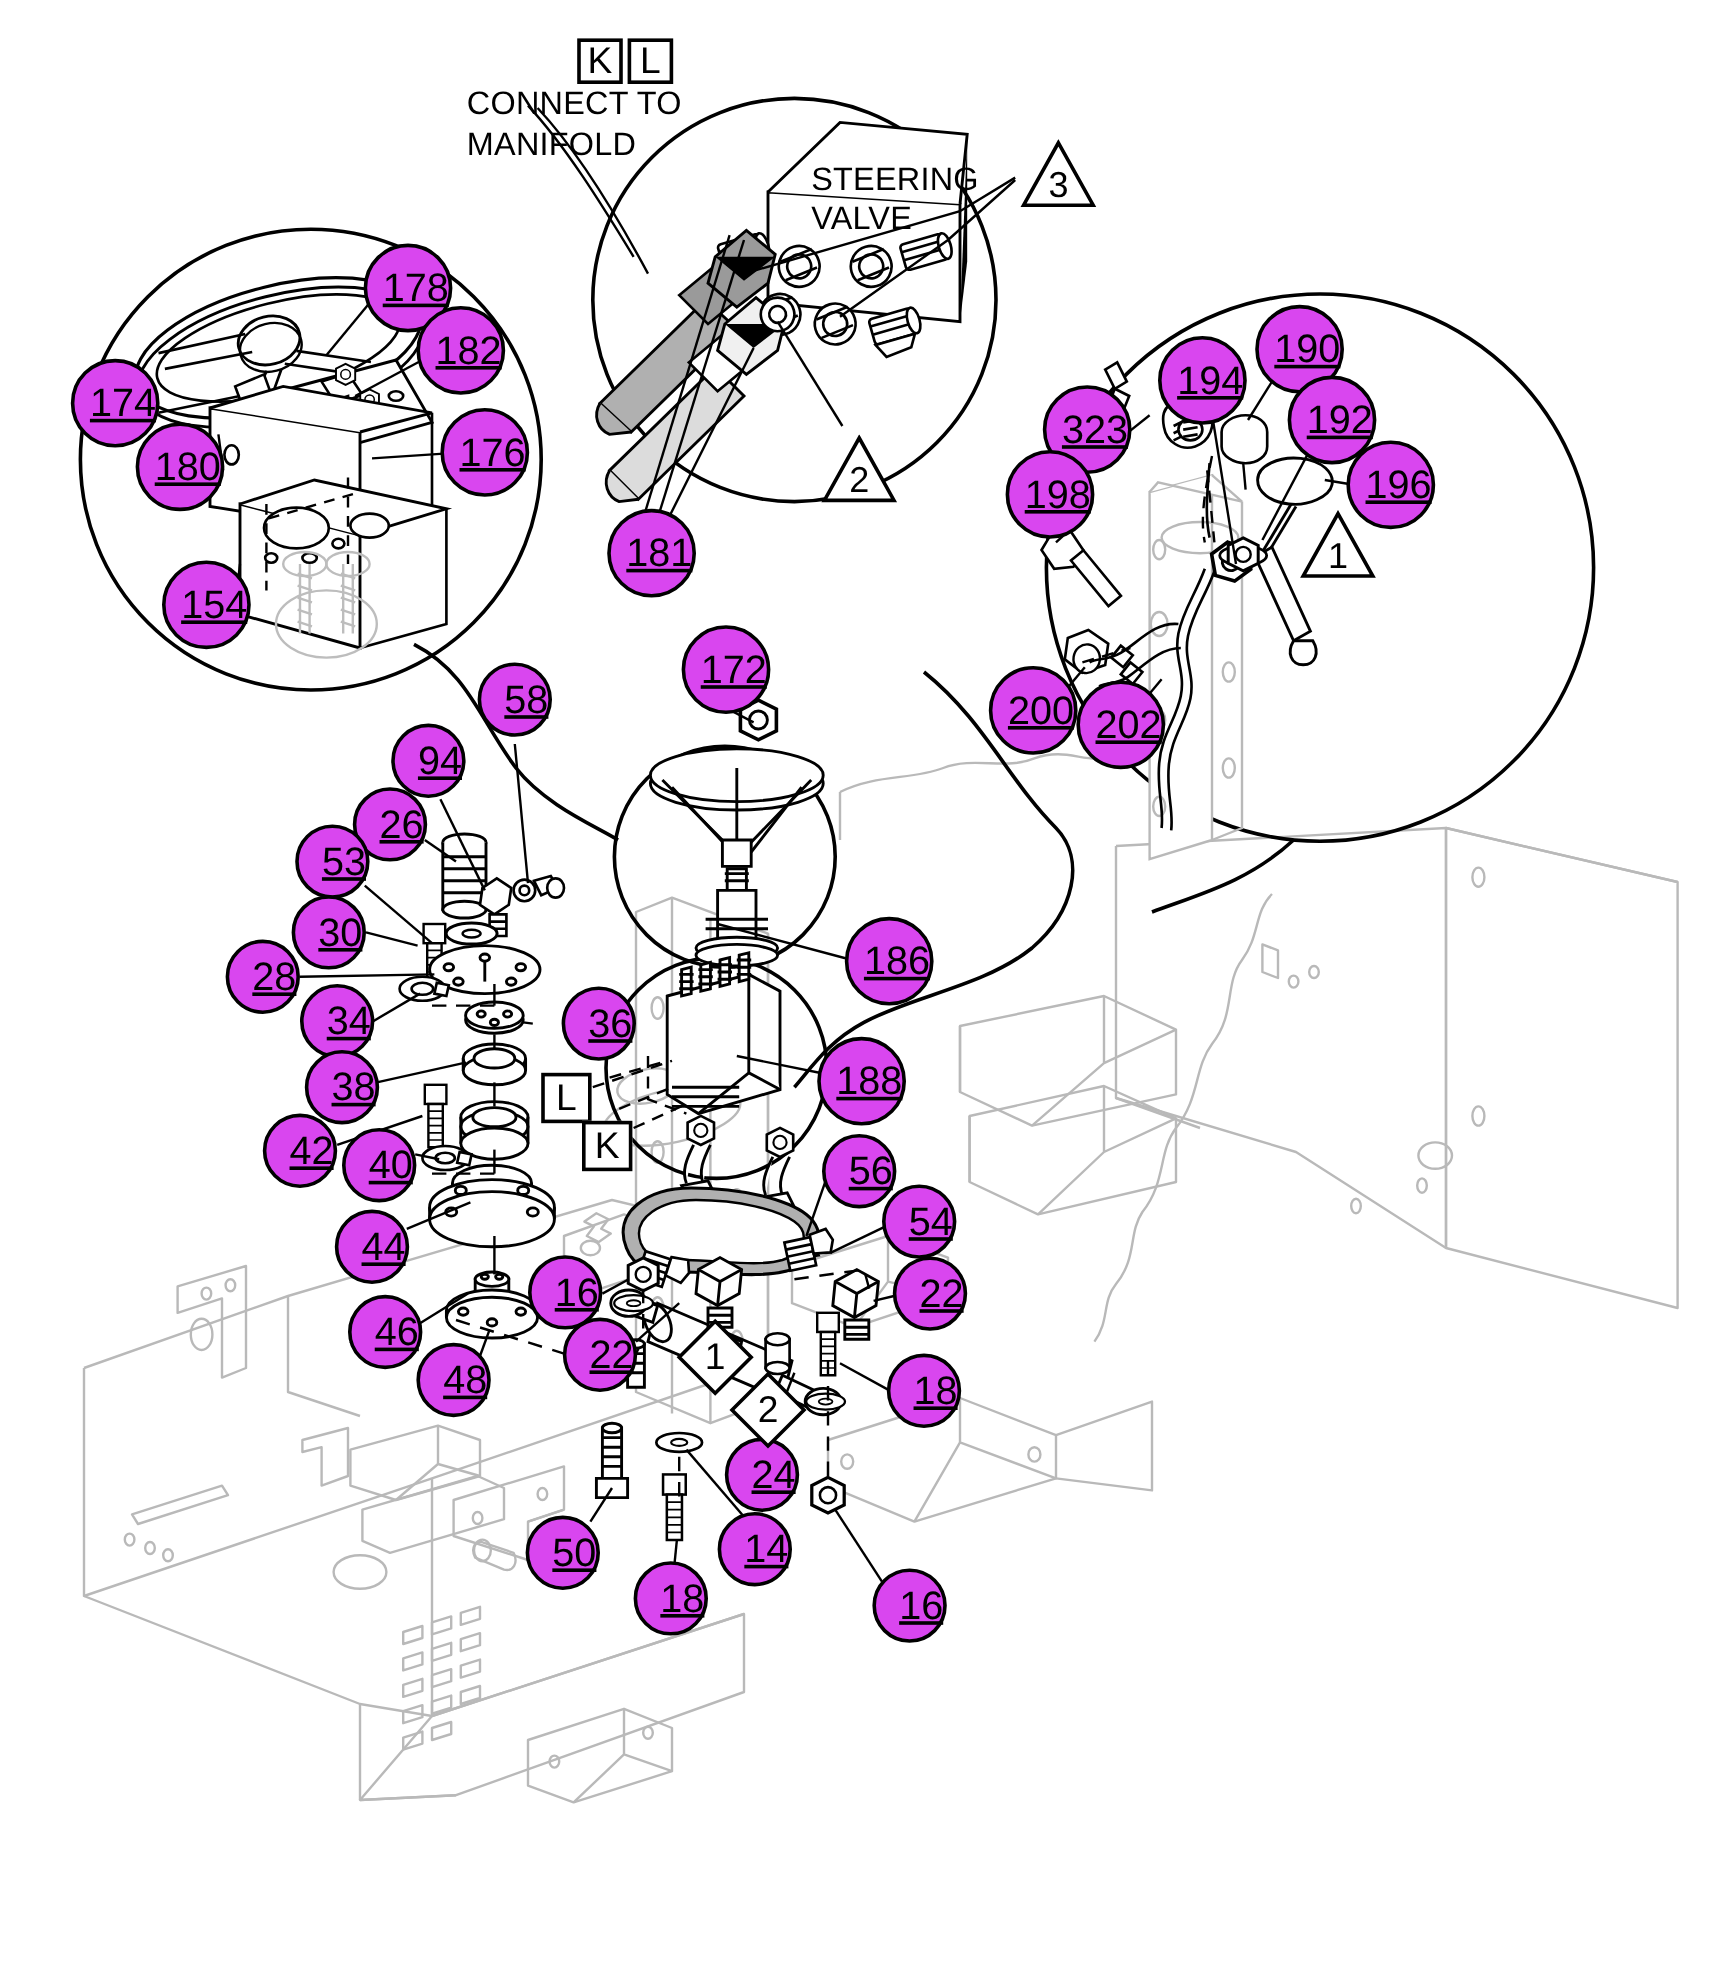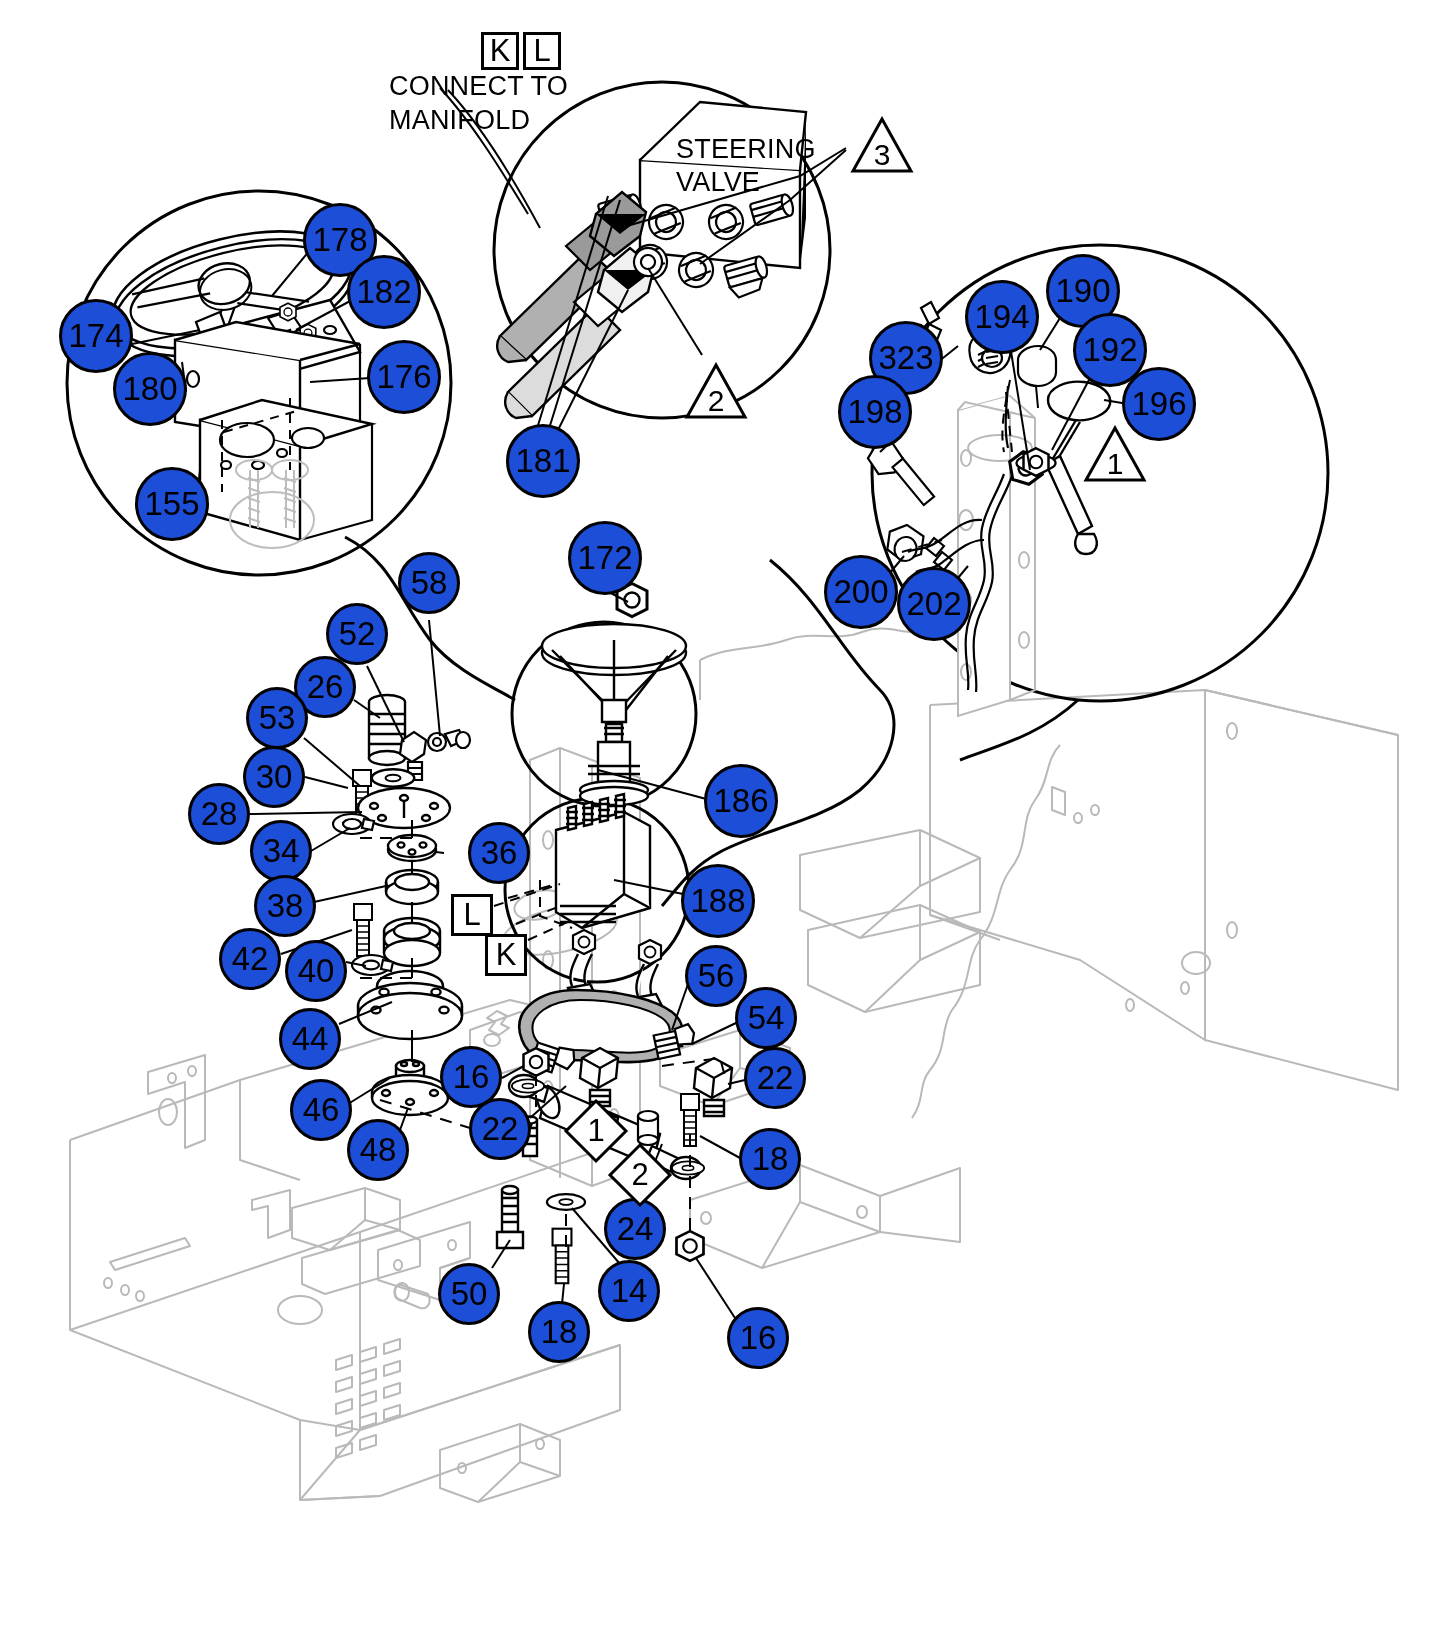--- a/index.html
+++ b/index.html
@@ -3,23 +3,23 @@
 <meta charset="utf-8">
 <style>
   html,body{margin:0;padding:0;background:#ffffff;}
   body{font-family:"Liberation Sans",sans-serif;}
   #sheet{position:relative;width:1445px;height:1650px;background:#fff;overflow:hidden;}
   #sheet svg{position:absolute;left:0;top:0;}
 
   .note-text{position:absolute;font-family:"Liberation Sans",sans-serif;
     font-size:27px;line-height:33px;color:#000;letter-spacing:.2px;white-space:pre;}
 
-  .callout{position:absolute;border-radius:50%;border:3px solid #000;background:#1d4ed8;
-    display:flex;align-items:center;justify-content:center;
-    font-family:"Liberation Sans",sans-serif;color:#000;box-sizing:border-box;}
+  .callout{position:absolute;border-radius:50%;border:3px solid #000;background:#d946ef;
+    display:flex;align-items:center;justify-content:flex-end;
+    font-family:"Liberation Sans",sans-serif;color:#000;box-sizing:border-box;text-decoration:underline;}
   .c2{width:62px;height:62px;font-size:33px;}
   .c3{width:74px;height:74px;font-size:33px;}
 
   .boxlbl{position:absolute;border:3px solid #000;background:#fff;
     display:flex;align-items:center;justify-content:center;
     font-family:"Liberation Sans",sans-serif;font-size:31px;color:#000;box-sizing:border-box;}
 
   .tri{position:absolute;width:64px;height:58px;}
   .tri .g{position:absolute;inset:0;}
   .tri span{position:absolute;left:0;right:0;bottom:2px;text-align:center;
@@ -756,21 +756,21 @@
       <div class="callout c3" style="left: 347px; top: 255px;">
         <span>182</span>
       </div>
       <div class="callout c3" style="left: 113px; top: 352px;">
         <span>180</span>
       </div>
       <div class="callout c3" style="left: 367px; top: 340px;">
         <span>176</span>
       </div>
       <div class="callout c3" style="left: 135px; top: 467px;">
-        <span>155</span>
+        <span>154</span>
       </div>
       <div class="callout c3" style="left: 506px; top: 424px;">
         <span>181</span>
       </div>
       <div class="callout c3" style="left: 1046px; top: 254px;">
         <span>190</span>
       </div>
       <div class="callout c3" style="left: 965px; top: 280px;">
         <span>194</span>
       </div>
@@ -792,21 +792,21 @@
       <div class="callout c3" style="left: 897px; top: 567px;">
         <span>202</span>
       </div>
       <div class="callout c3" style="left: 568px; top: 521px;">
         <span>172</span>
       </div>
       <div class="callout c2" style="left: 398px; top: 552px;">
         <span>58</span>
       </div>
       <div class="callout c2" style="left: 326px; top: 603px;">
-        <span>52</span>
+        <span>94</span>
       </div>
       <div class="callout c2" style="left: 294px; top: 656px;">
         <span>26</span>
       </div>
       <div class="callout c2" style="left: 246px; top: 687px;">
         <span>53</span>
       </div>
       <div class="callout c2" style="left: 243px; top: 746px;">
         <span>30</span>
       </div>

